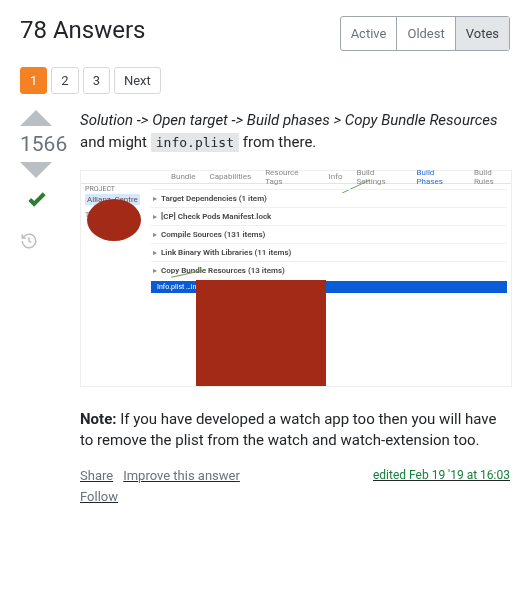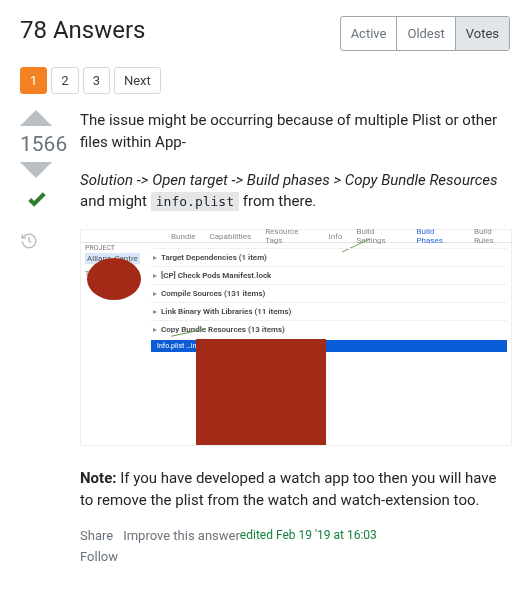--- a/index.html
+++ b/index.html
@@ -151,23 +151,25 @@
   .green-line2 {
     position: absolute;
     top: 102px; left: 90px;
     width: 35px; height: 1px;
     background: #6a9b4c;
     transform: rotate(-12deg);
     z-index: 4;
   }
   .actions {
     display: flex;
+    justify-content: space-between;
     font-size: 13px;
     margin-top: 8px;
     align-items: flex-start;
+    text-decoration: underline;
   }
   .action-links {
     display: flex;
     flex-direction: column;
     gap: 6px;
   }
   .action-links .row1 { display: flex; gap: 10px; }
   .action-links a { color: #6a737c; cursor: pointer; }
   .edited-link { color: #15803d; font-size: 12px; cursor: pointer; }
 </style>
@@ -203,21 +205,20 @@
     <div class="history-icon">
       <svg width="18" height="18" viewBox="0 0 24 24" fill="none" stroke="currentColor" stroke-width="2">
           <path d="M3 12a9 9 0 1 0 3-6.7L3 8"></path>
           <polyline points="3 3 3 8 8 8"></polyline>
           <polyline points="12 7 12 12 15 14"></polyline>
         </svg>
     </div>
   </div>
 
   <div class="post-body">
-    <p>The issue might be occurring because of multiple Plist or other files within App-</p>
     <p>
       <em>Solution -&gt; Open target -&gt; Build phases &gt; Copy Bundle Resources</em><span> and might </span><code>info.plist</code><span> from there.</span>
     </p>
 
     <div class="screenshot">
       <div class="ss-top">
         <span>Bundle</span>
         <span>Capabilities</span>
         <span>Resource Tags</span>
         <span>Info</span>

